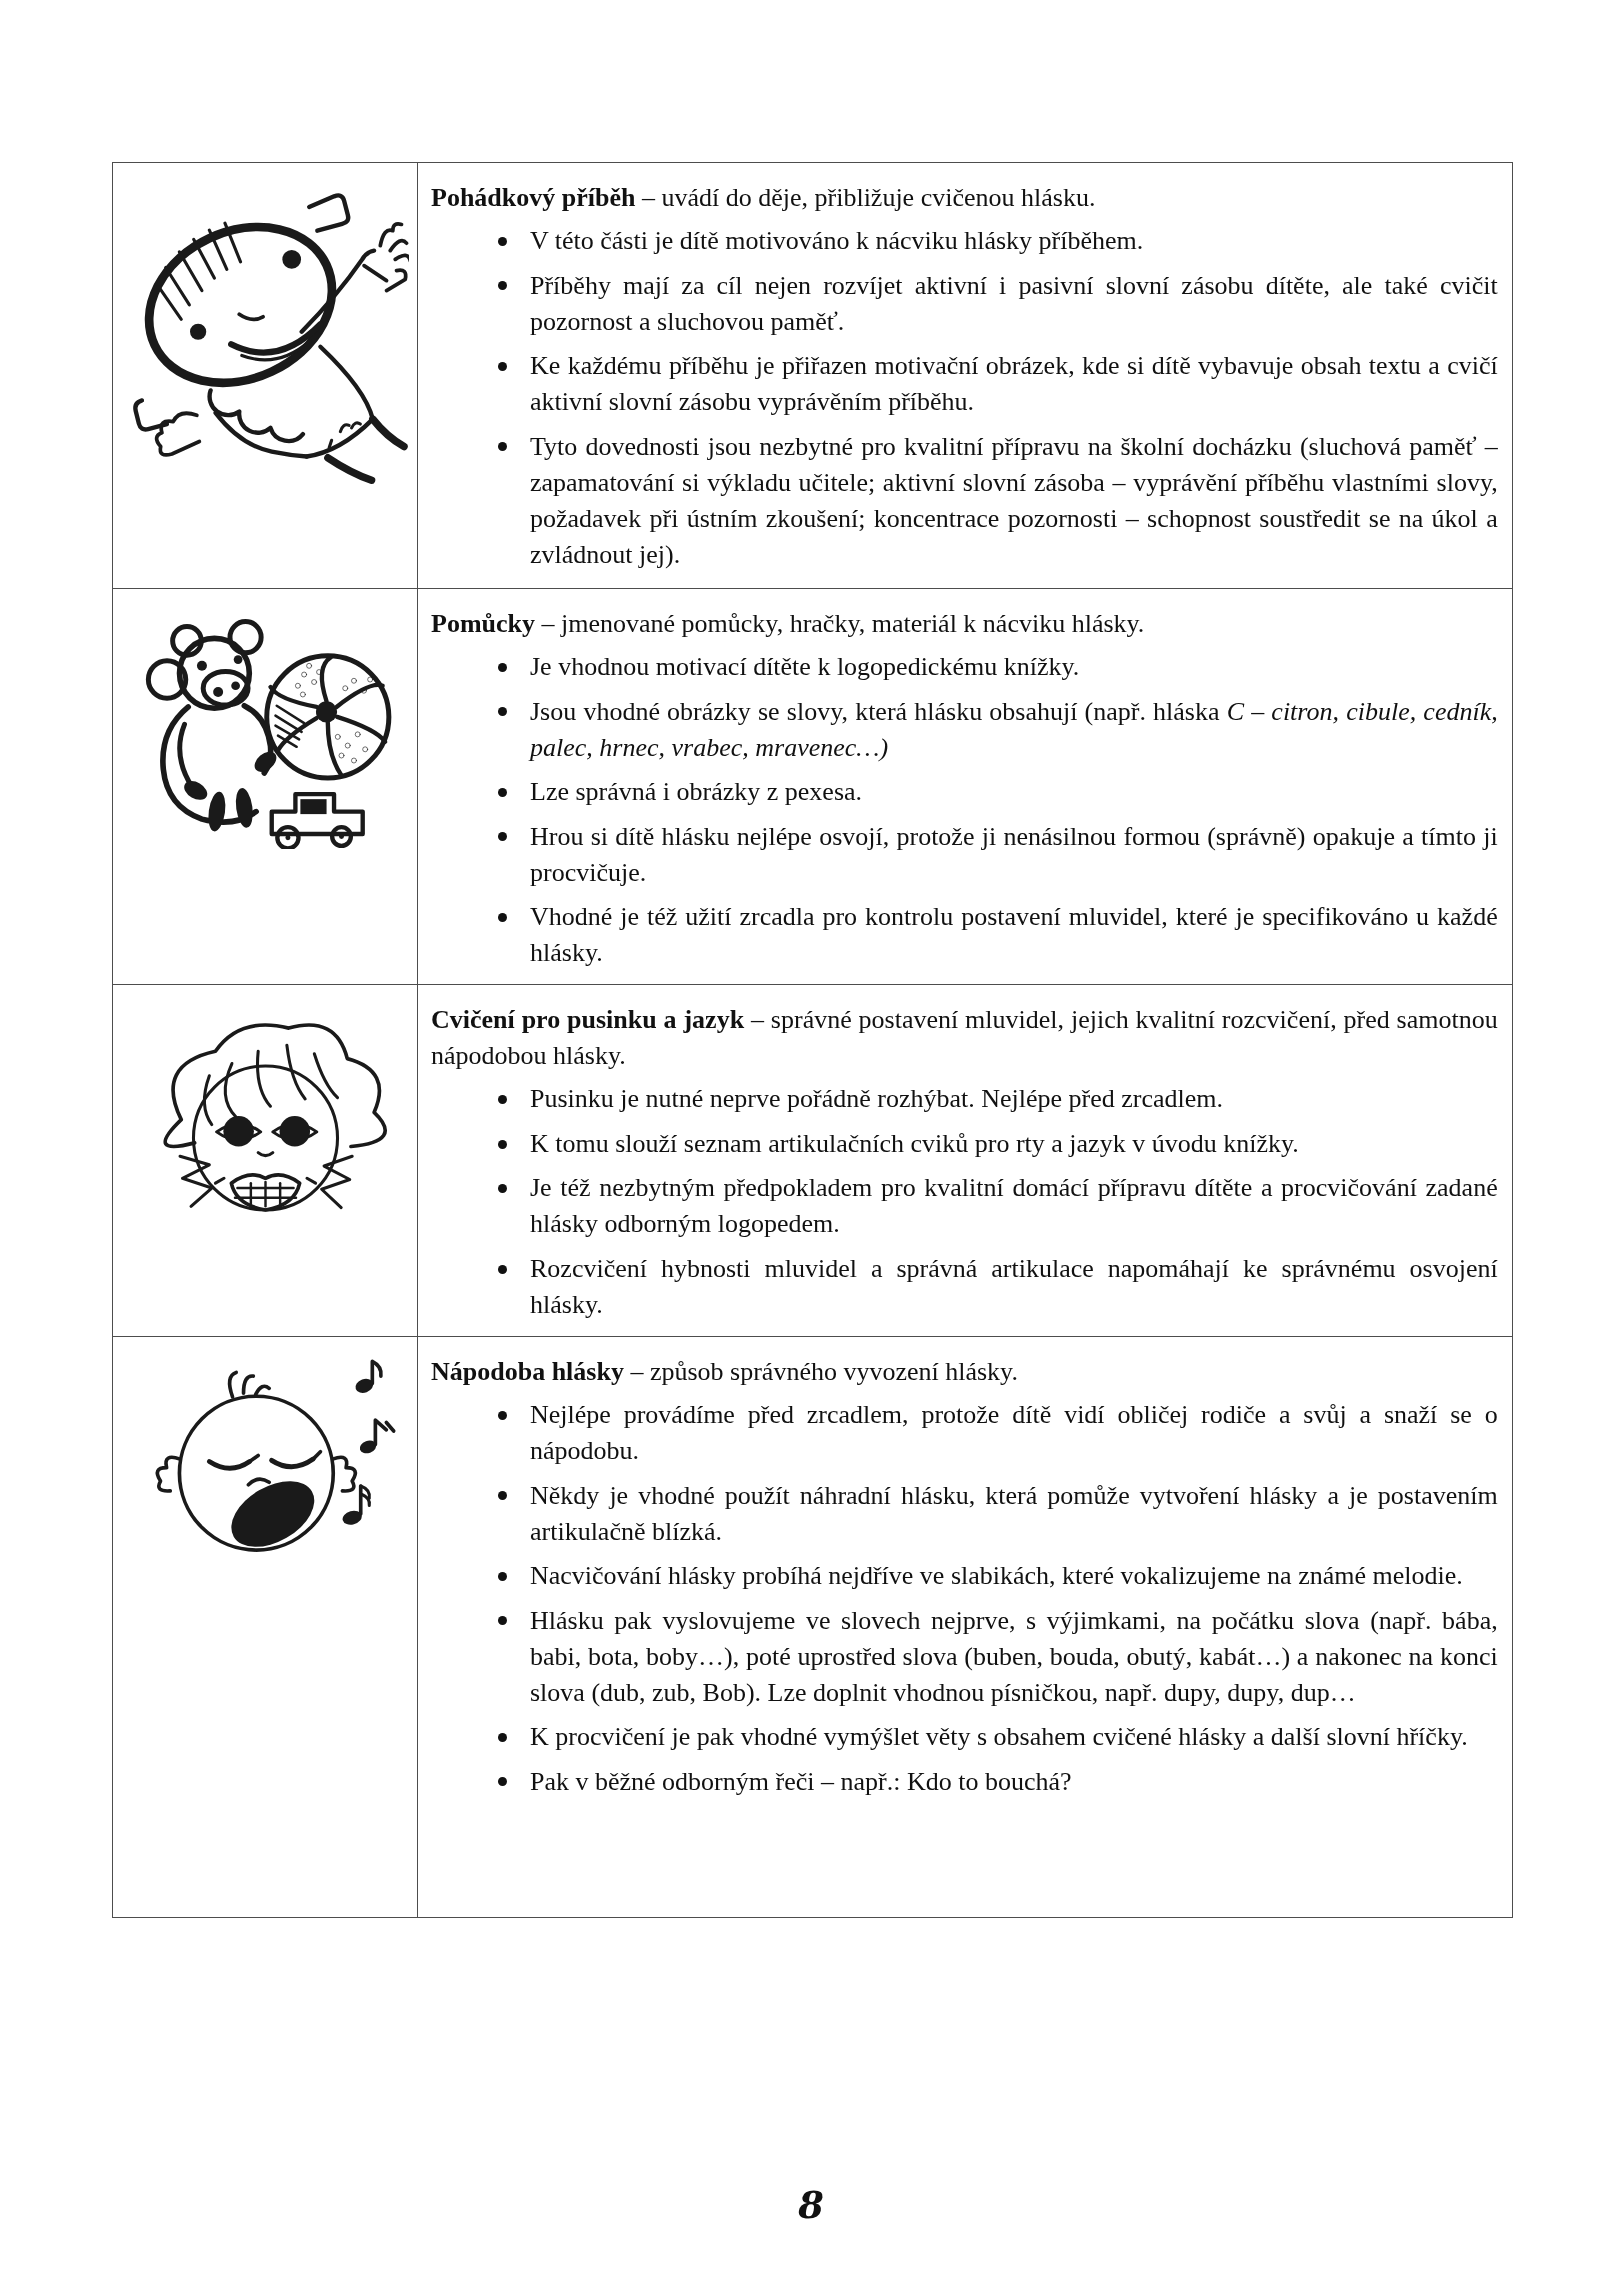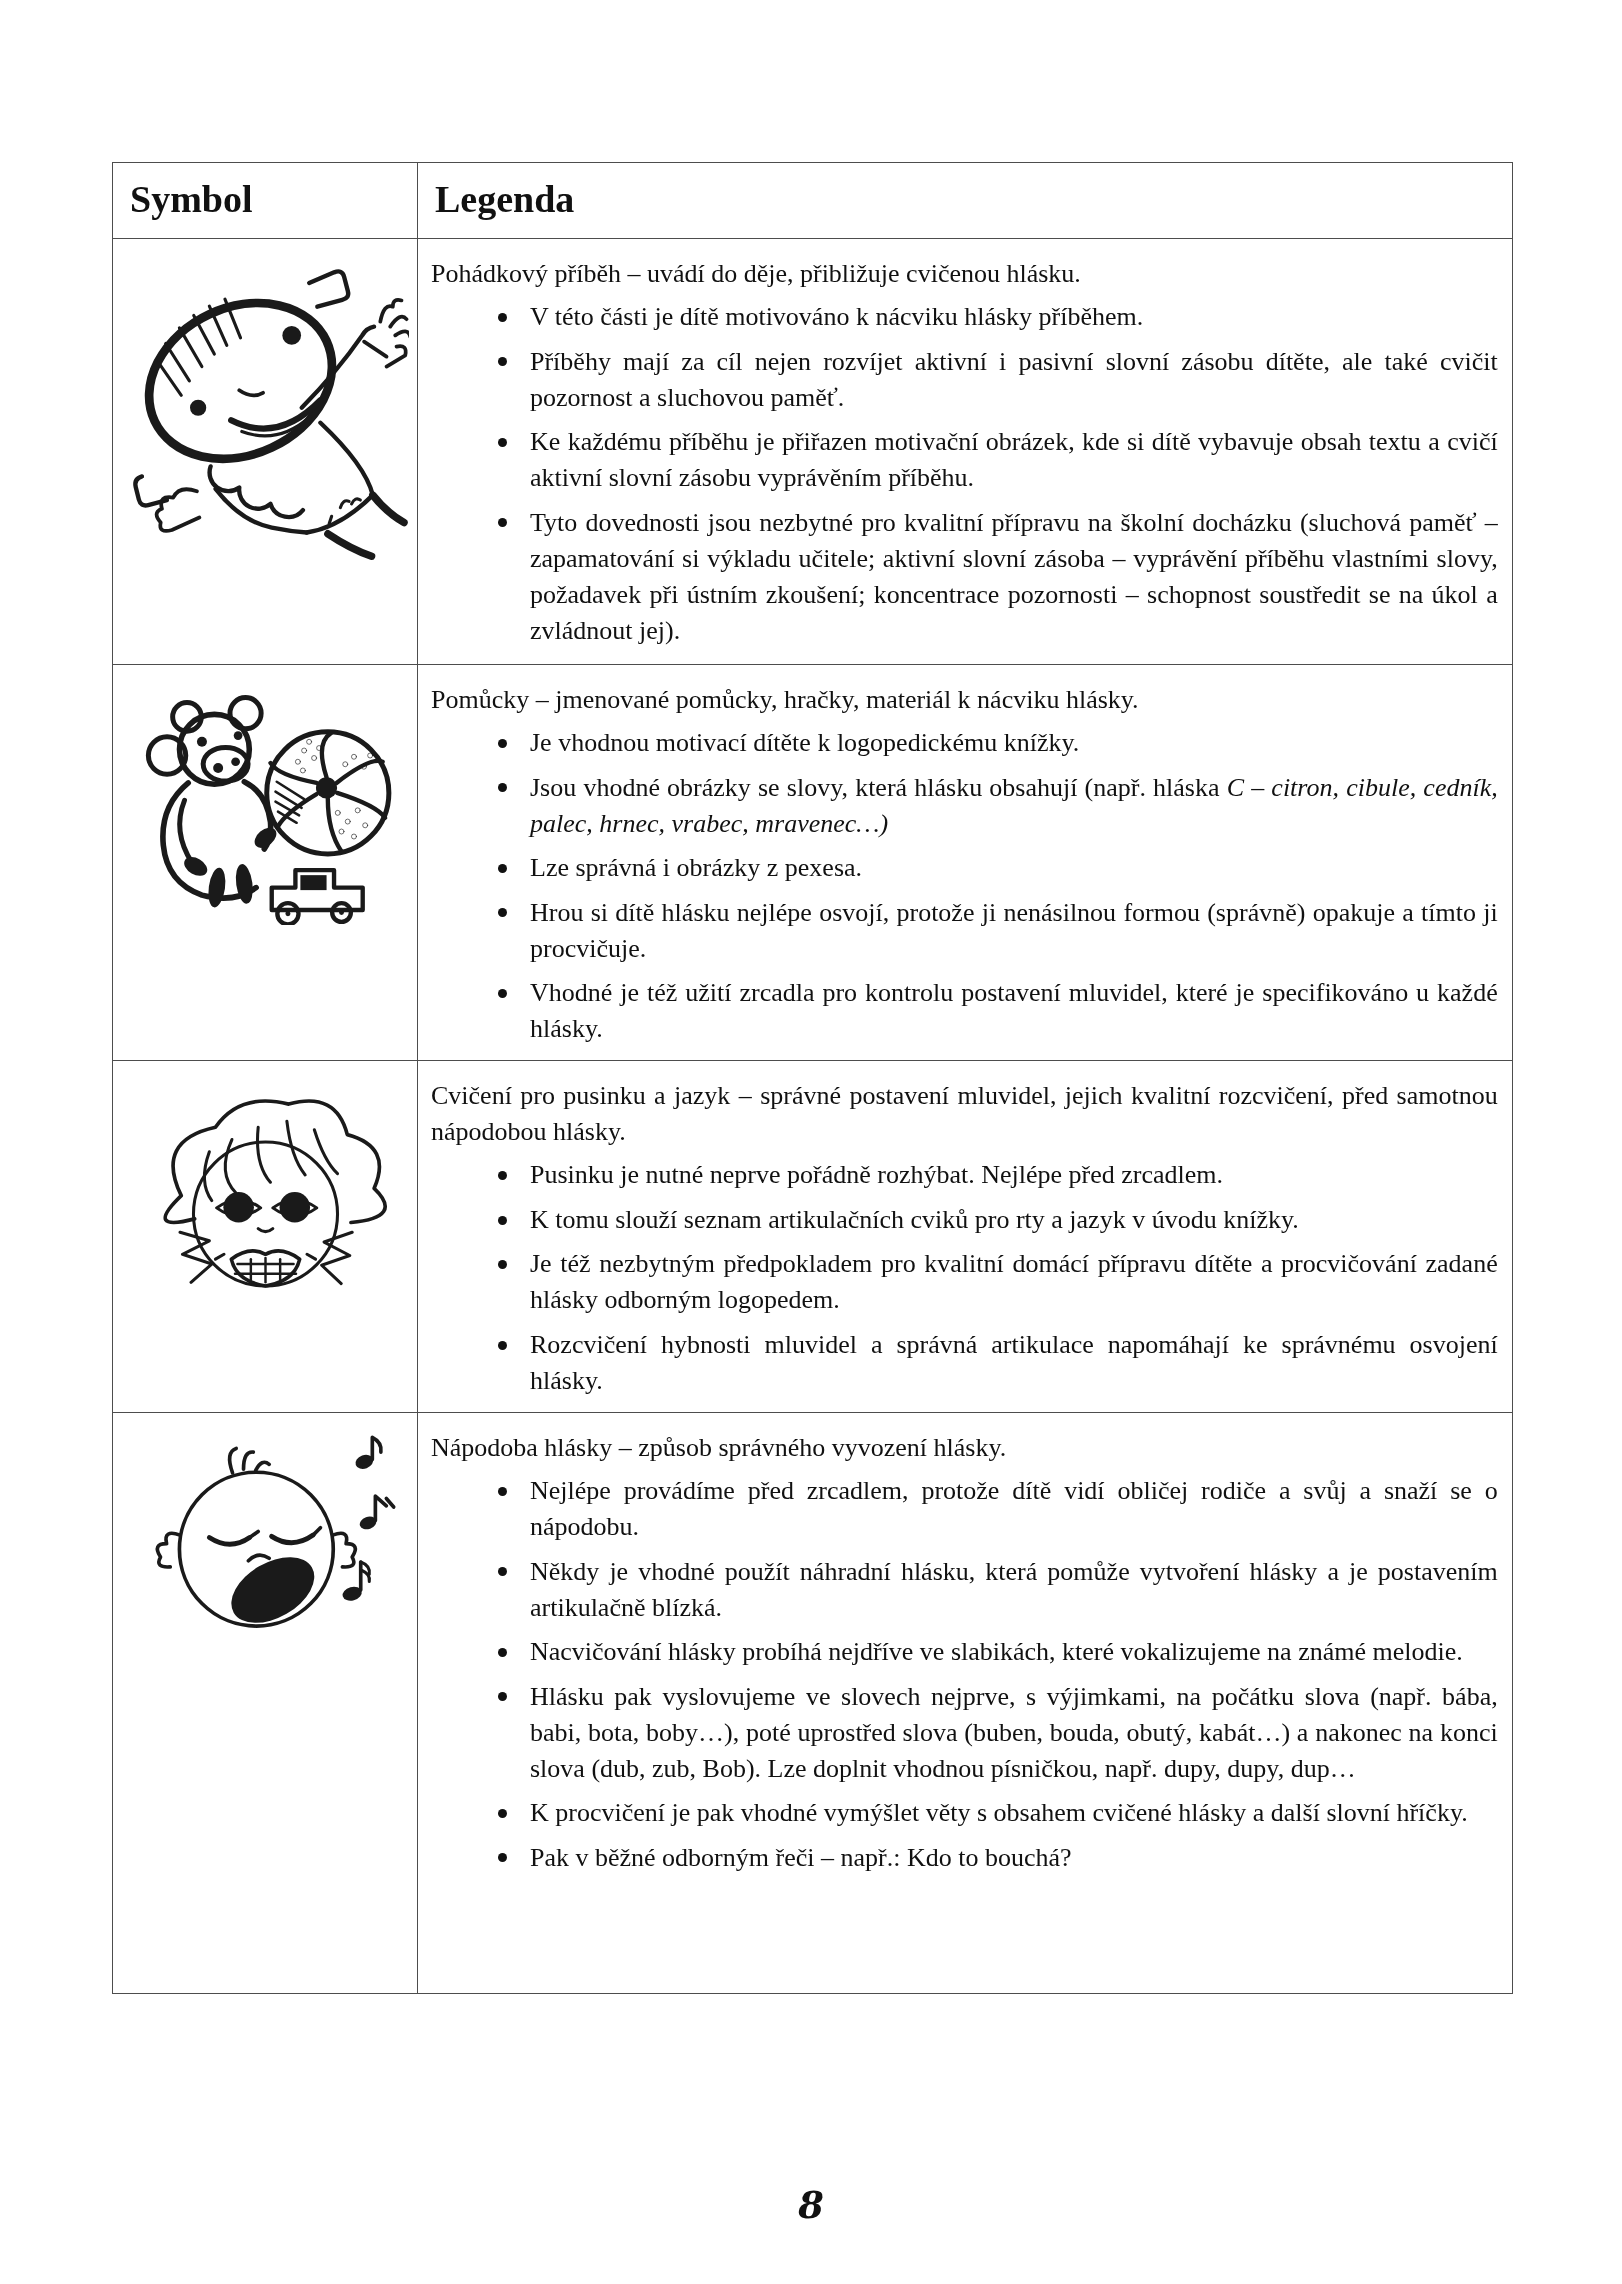--- a/index.html
+++ b/index.html
@@ -28,21 +28,21 @@
   .doc-table th {
     text-align:left; font-size:38px; font-weight:bold;
     padding:14.3px 0 0 17px;
   }
   td.symbol-cell { padding:17px 5.2px 5.2px 5.2px; text-align:center; }
   td.legend-cell {
     padding:17px 14.3px 13px 13px;
     font-size:26px; line-height:36px;
   }
   .lead { margin:0 0 7.2px 0; text-align:justify; }
-  .lead b { font-weight:normal;margin-top:38px; }
+  .lead b { font-weight:bold;margin-top:38px; }
   ul.bullets { list-style:none; margin:0; padding:0; }
   ul.bullets li {
     position:relative;
     margin:0 0 8.5px 67px;
     padding-left:32px;
     text-align:justify;
     font-family:Liberation Serif, serif;
   }
   ul.bullets li:last-child { margin-bottom:0; }
   ul.bullets .dot {
@@ -66,24 +66,20 @@
 </head>
 <body>
 
 <table class="doc-table">
   <colgroup>
       <col class="symbol-col">
       <col>
     </colgroup>
 
   <tbody>
-      <tr class="header-row">
-    <th>Symbol</th>
-    <th>Legenda</th>
-  </tr>
 
   <tr class="row-1">
     <td class="symbol-cell">
       <svg class="sketch" width="287" height="306" viewBox="0 0 460 480">
         <ellipse cx="190" cy="195" rx="152" ry="118" transform="rotate(-25 190 195)" stroke-width="14"></ellipse>
         <g stroke-width="5">
           <path d="M70 135 L108 195"></path>
               <path d="M92 110 L128 172"></path>
               <path d="M115 90 L148 152"></path>
           <path d="M140 75 L168 138"></path>

